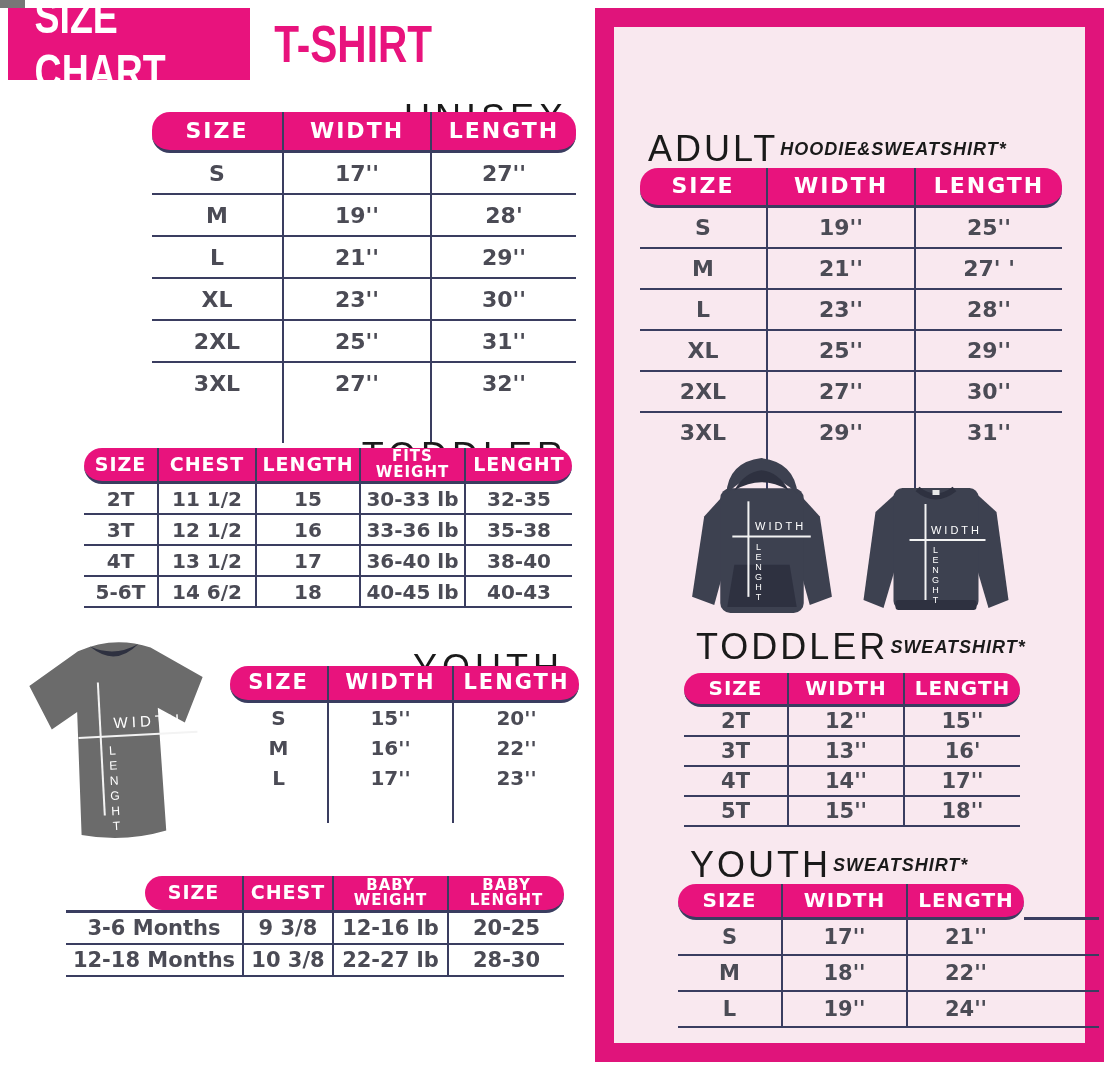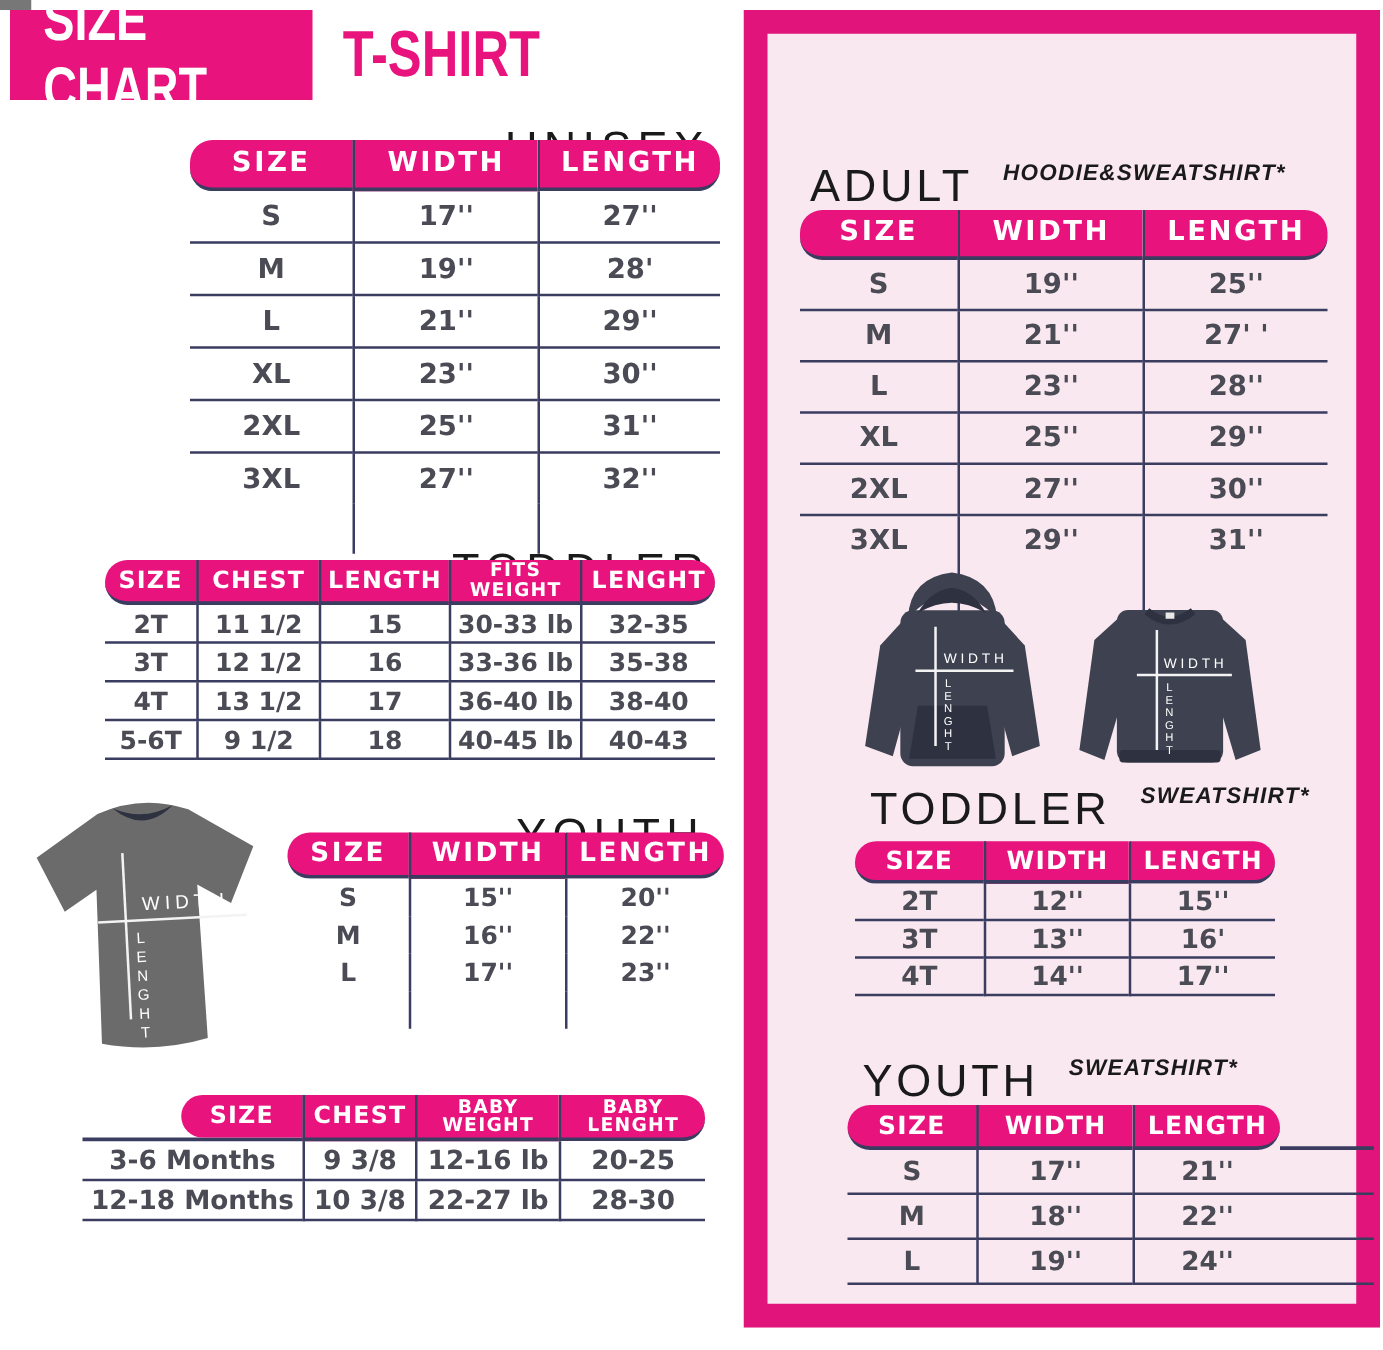--- a/index.html
+++ b/index.html
@@ -67,21 +67,21 @@
          color:#fff;display:flex;align-items:center;justify-content:center;font-size:48px;
          font-family:"Liberation Sans",sans-serif;}
   #tshirt-cat{position:absolute;left:252px;top:8px;height:72px;display:flex;align-items:center;
          color:var(--pink);font-size:52px;font-family:"Liberation Sans",sans-serif;}
   .sec-title{position:absolute;font-family:"Liberation Sans",sans-serif;font-weight:400;
          color:var(--heading);text-align:right;font-size:36px;letter-spacing:5px;margin-top:27px;}
   #title-unisex{left:250px;top:70px;width:318px;}
   #title-toddler{left:240px;top:408px;width:328px;}
   #title-youth-l{left:240px;top:620px;width:324px;}
   #title-baby{left:150px;top:832px;width:400px;font-size:33px;letter-spacing:3px;}
-  .combo-title{position:absolute;display:flex;align-items:flex-start;gap:24px;
+  .combo-title{position:absolute;display:flex;align-items:center;gap:2px;
          font-family:"Liberation Sans",sans-serif;color:var(--heading);}
   .combo-title .big{font-size:36px;font-weight:400;letter-spacing:3px;}
   .combo-title .sub{font-style:italic;font-weight:700;font-size:18px;letter-spacing:1px;}
   #adult-title{left:648px;top:128px;}
   #toddler-r-title{left:696px;top:626px;}
   #youth-r-title{left:690px;top:844px;}
 
   
   #panel{position:absolute;left:595px;top:8px;width:509px;height:1054px;box-sizing:border-box;
          border:19px solid var(--panelBorder);background:var(--panelBg);}
@@ -205,21 +205,21 @@
         </tr>
         <tr>
           <td>4T</td>
           <td>13 1/2</td>
           <td>17</td>
           <td>36-40 lb</td>
           <td>38-40</td>
         </tr>
         <tr>
           <td>5-6T</td>
-          <td>9 1/2</td>
+          <td>14 6/2</td>
           <td>18</td>
           <td>40-45 lb</td>
           <td>40-43</td>
         </tr>
       </tbody>
     </table>
 
   <div id="title-youth-l" class="sec-title">YOUTH</div>
   <table id="t-youth-l" class="sz-table">
       <thead>
@@ -421,20 +421,25 @@
         <tr>
           <td>3T</td>
           <td>13''</td>
           <td>16'</td>
         </tr>
         <tr>
           <td>4T</td>
           <td>14''</td>
           <td>17''</td>
         </tr>
+        <tr>
+          <td>5T</td>
+          <td>15''</td>
+          <td>18''</td>
+        </tr>
       </tbody>
     </table>
 
   <div id="youth-r-title" class="combo-title">
     <span class="big">YOUTH</span>
     <span class="sub">SWEATSHIRT*</span>
   </div>
   <table id="t-youth-r" class="sz-table rowlines">
       <thead>
         <tr>

